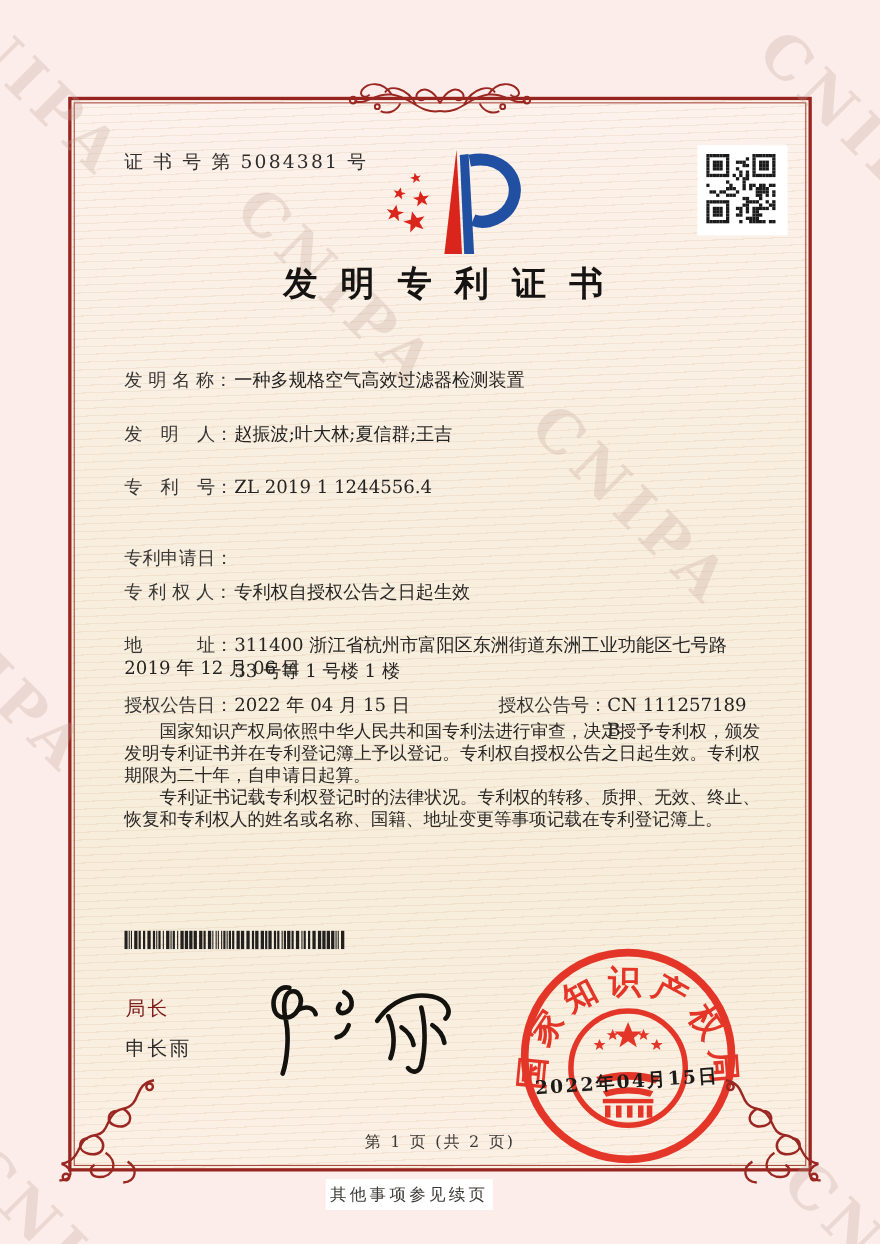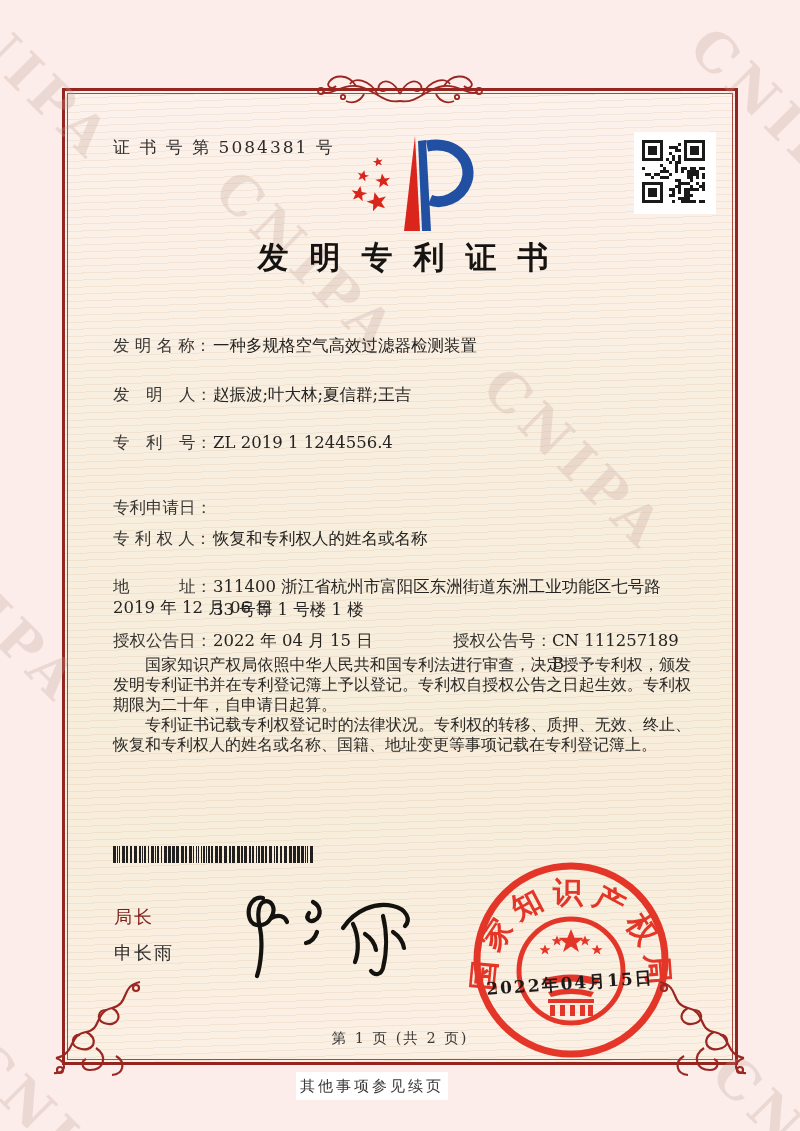--- a/index.html
+++ b/index.html
@@ -371,21 +371,21 @@
   <div class="frow" style="top:97px;">
     <span class="flabel">专　利　号：</span>
     <span class="fvalue">ZL 2019 1 1244556.4</span>
   </div>
   <div class="frow" style="top:162px;flex-direction:column;">
     <span class="flabel">专利申请日：</span>
     <span class="fvalue">2019 年 12 月 06 日</span>
   </div>
   <div class="frow" style="top:193px;">
     <span class="flabel">专 利 权 人：</span>
-    <span class="fvalue">恢复和专利权人的姓名或名称</span>
+    <span class="fvalue">专利权自授权公告之日起生效</span>
   </div>
   <div class="frow" style="top:241px;">
     <span class="flabel">地　　　址：</span>
     <span class="fvalue addr-val">311400 浙江省杭州市富阳区东洲街道东洲工业功能区七号路 33 号等 1 号楼 1 楼</span>
   </div>
   <div class="frow" style="top:295px;">
     <span class="flabel">授权公告日：</span>
     <span class="fvalue">2022 年 04 月 15 日</span>
     <span class="grant-no">
       <span class="flabel" style="flex-basis:auto;">授权公告号：</span>

